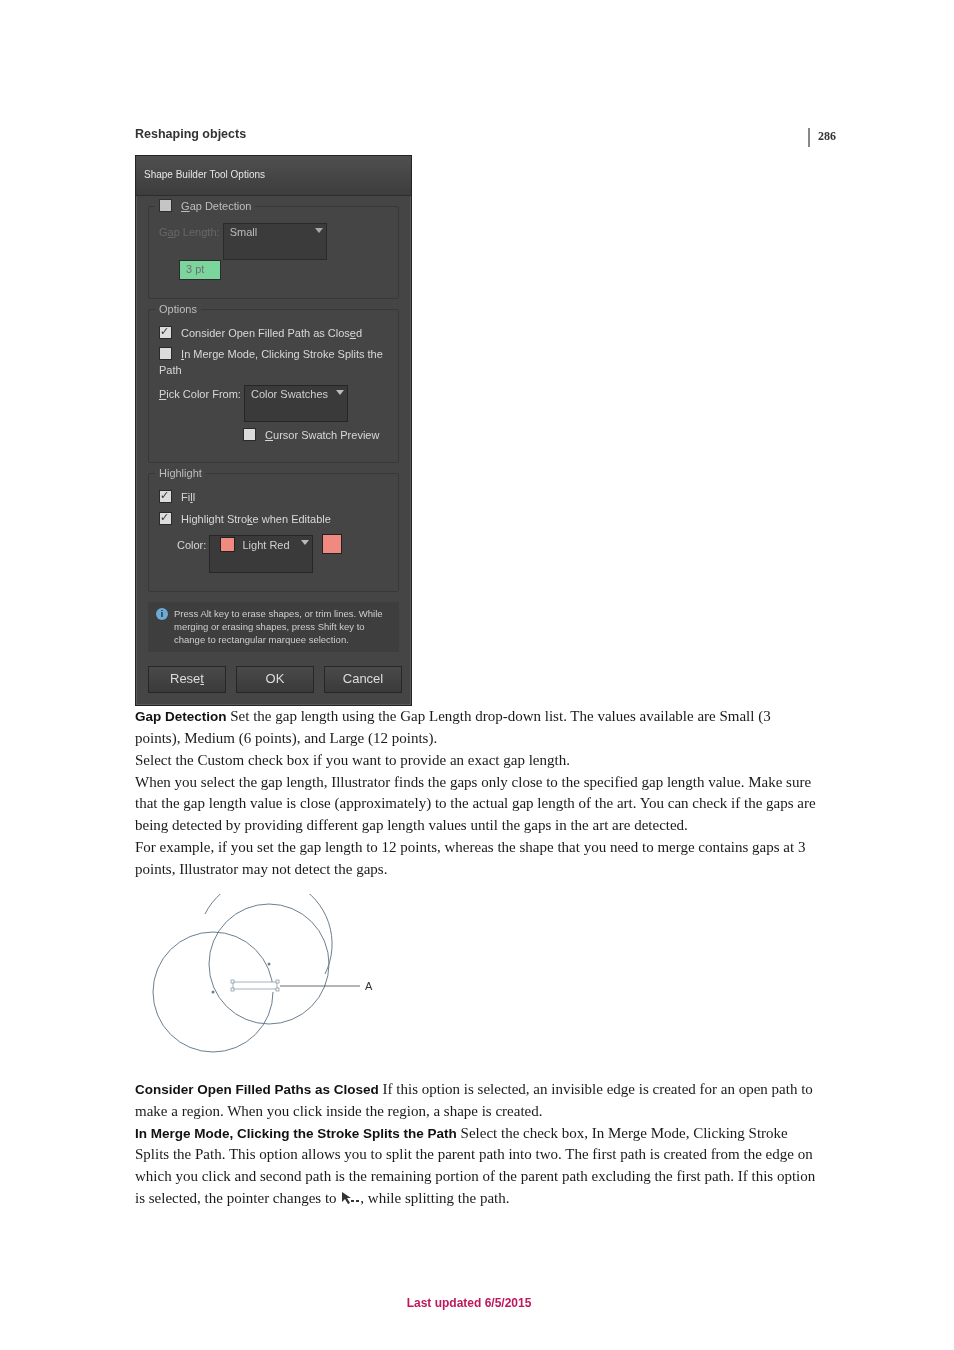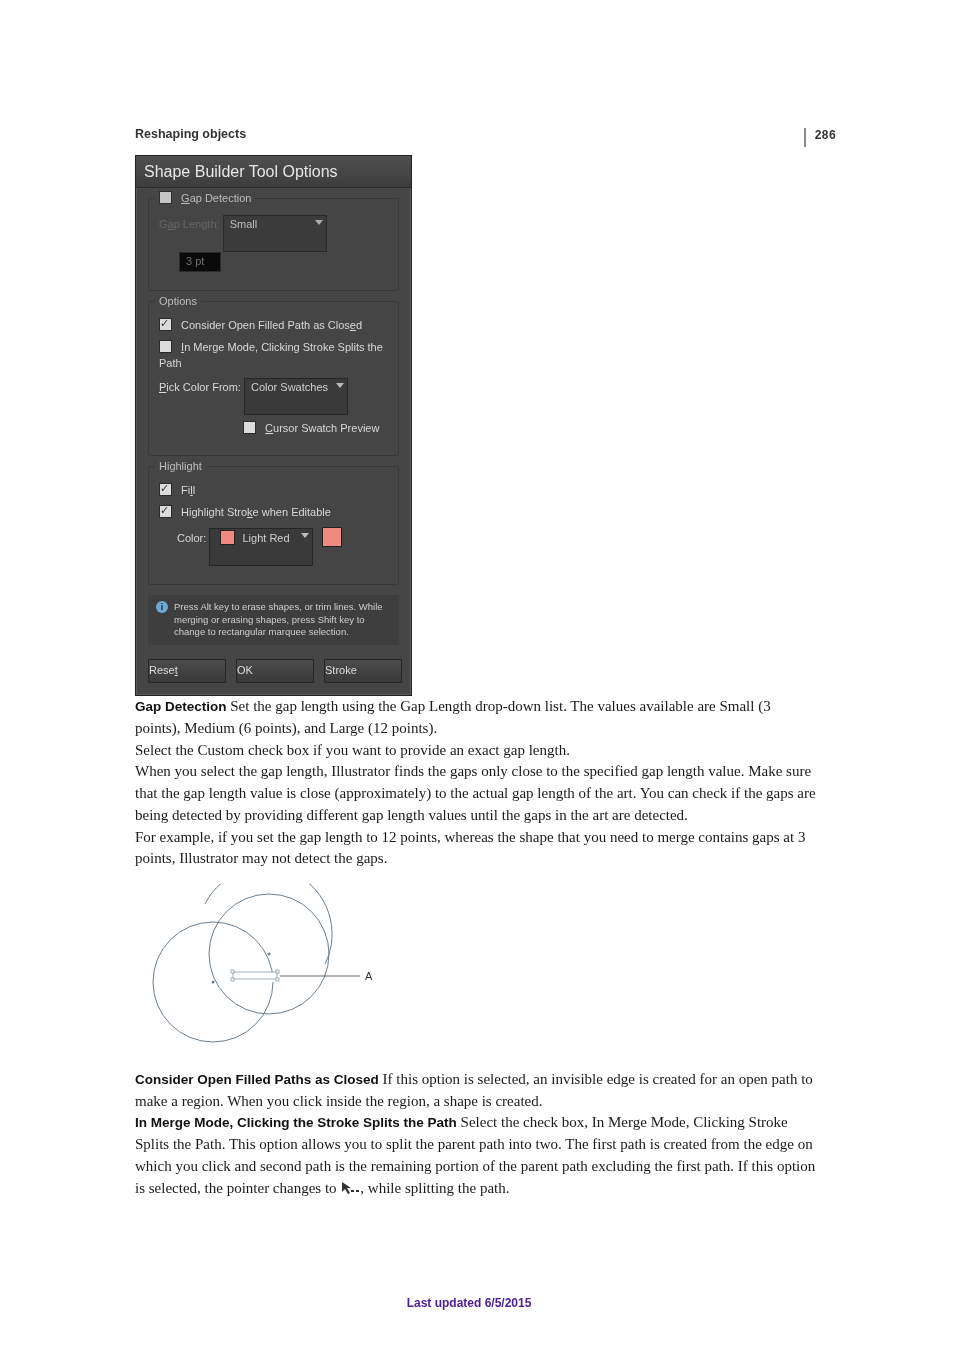--- a/index.html
+++ b/index.html
@@ -1,42 +1,42 @@
 <!DOCTYPE html>
 <html><head>
 <meta charset="utf-8">
 <style>
   html,body{margin:0;padding:0;background:#fff;font-family:"Minion Pro","Times New Roman",Georgia,serif;color:#222;font-size:15px;line-height:1.45}
   .page{width:954px;min-height:1350px;position:relative;box-sizing:border-box;padding:125px 135px 60px 135px}
-  .pgnum-wrap{position:absolute;top:128px;right:110px;border-left:2px solid #888;padding:0 8px 2px 8px;font-family:Liberation Mono, monospace;font-size:12px;font-weight:700;color:#333}
+  .pgnum-wrap{position:absolute;top:128px;right:110px;border-left:2px solid #888;padding:0 8px 2px 8px;font-family:Liberation Serif, serif;font-size:12px;font-weight:700;color:#333}
   .section-title{font-family:"Myriad Pro",Arial,sans-serif;font-weight:700;font-size:12.5px;color:#333;margin-bottom:12px}
   .dlg{width:275px;background:#454545;color:#d8d8d8;font-family:Tahoma,Arial,sans-serif;font-size:11px;border:1px solid #232323;box-shadow:0 0 0 1px #5a5a5a inset}
-  .dlg-title{background:linear-gradient(#4f4f4f,#3d3d3d);padding:4px 8px;font-size:16px;color:#e6e6e6;border-bottom:1px solid #2d2d2d}
+  .dlg-title{background:linear-gradient(#4f4f4f,#3d3d3d);padding:12px 8px;font-size:10px;color:#e6e6e6;border-bottom:1px solid #2d2d2d}
   .dlg-body{padding:10px 12px 12px 12px}
   .grp{border:1px solid #383838;border-radius:2px;padding:10px 10px 12px 10px;margin-bottom:10px;position:relative}
   .grp-lbl{position:absolute;top:-8px;left:6px;background:#454545;padding:0 4px;color:#bdbdbd;font-size:11px}
   .chk{display:inline-block;width:11px;height:11px;border:1px solid #2a2a2a;background:#dcdcdc;margin-right:6px;vertical-align:-2px;position:relative}
   .chk.on::after{content:"✓";position:absolute;left:0;top:-3px;font-size:11px;color:#333}
   .dim{color:#6d6d6d}
   .ul{text-decoration:underline}
   .row{margin:6px 0}
   .sel{display:inline-block;background:#3a3a3a;border:1px solid #262626;padding:1px 16px 18px 6px;position:relative;color:#d0d0d0;min-width:80px}
   .sel .caret{position:absolute;right:3px;top:4px;width:0;height:0;border-left:4px solid transparent;border-right:4px solid transparent;border-top:5px solid #bbb}
-  .numfld{display:inline-block;background:#000000;border:1px solid #262626;padding:1px 6px;color:#777;min-width:28px;margin-left:20px;position:relative}
+  .numfld{display:inline-block;background:#86efac;border:1px solid #262626;padding:1px 6px;color:#777;min-width:28px;margin-left:20px;position:relative}
   .swatch{display:inline-block;width:13px;height:13px;background:#f08a80;border:1px solid #222;vertical-align:-3px;margin:0 4px}
   .bigswatch{display:inline-block;width:18px;height:18px;background:#f08a80;border:1px solid #222;vertical-align:-5px;margin-left:6px}
   .info{background:#3e3e3e;border-radius:0;padding:6px 8px;font-size:9.5px;line-height:1.35;color:#cfcfcf;display:flex;gap:6px;margin-top:10px}
   .info .iicon{width:12px;height:12px;border-radius:50%;background:#6eaad6;color:#154;display:inline-flex;align-items:center;justify-content:center;font-weight:700;font-size:9px;flex:none;color:#123}
   .btnrow{display:flex;justify-content:space-between;margin-top:14px;gap:10px}
-  .dbtn{flex:none;background:linear-gradient(#4a4a4a,#3a3a3a);border:1px solid #262626;color:#ddd;padding:3px 0;text-align:left;width:76px;font-size:11px}
+  .dbtn{flex:none;background:linear-gradient(#4a4a4a,#3a3a3a);border:1px solid #262626;color:#ddd;padding:3px 0;text-align:center;width:76px;font-size:13px}
   .para{margin:0 0;color:#1a1a1a}
   .term{font-family:"Myriad Pro",Arial,sans-serif;font-weight:700;font-size:13.5px;color:#111}
   .figure2{margin:14px 0 8px 0}
   .cursor-icon{display:inline-block;vertical-align:-3px}
-  .footer{position:absolute;bottom:38px;left:0;right:16px;text-align:center;font-family:"Myriad Pro",Arial,sans-serif;font-weight:700;font-size:12px;color:#4c1d95}
+  .footer{position:absolute;bottom:38px;left:0;right:16px;text-align:center;font-family:"Myriad Pro",Arial,sans-serif;font-weight:700;font-size:12px;color:#be185d}
   .grp-gap .dim, .grp-gap .chk{opacity:.85}
 </style>
 </head>
 <body>
 
 <div class="page">
 
   <div class="pgnum-wrap">286</div>
 
   <div class="section-title">Reshaping objects</div>
@@ -104,21 +104,21 @@
       </div>
 
       <div class="info">
         <span class="iicon">i</span>
         <span>Press Alt key to erase shapes, or trim lines. While merging or erasing shapes, press Shift key to change to rectangular marquee selection.</span>
       </div>
 
       <div class="btnrow">
         <span class="dbtn">Rese<span class="ul">t</span></span>
         <span class="dbtn">OK</span>
-        <span class="dbtn">Stroke</span>
+        <span class="dbtn">Cancel</span>
       </div>
 
     </div>
   </div>
 
   <p class="para">
     <span class="term">Gap Detection</span><span>  Set the gap length using the Gap Length drop-down list. The values available are Small (3 points), Medium (6 points), and Large (12 points).</span>
   </p>
 
   <p class="para">Select the Custom check box if you want to provide an exact gap length.</p>

